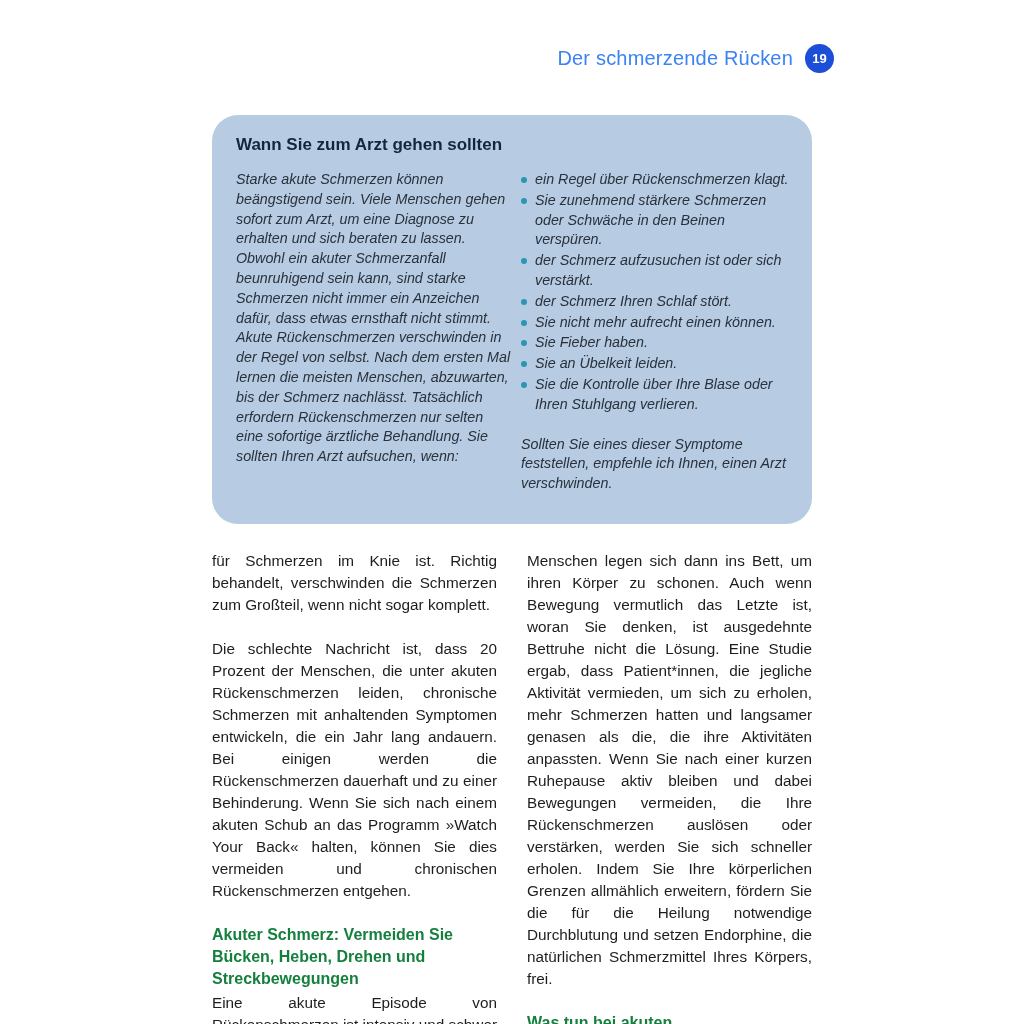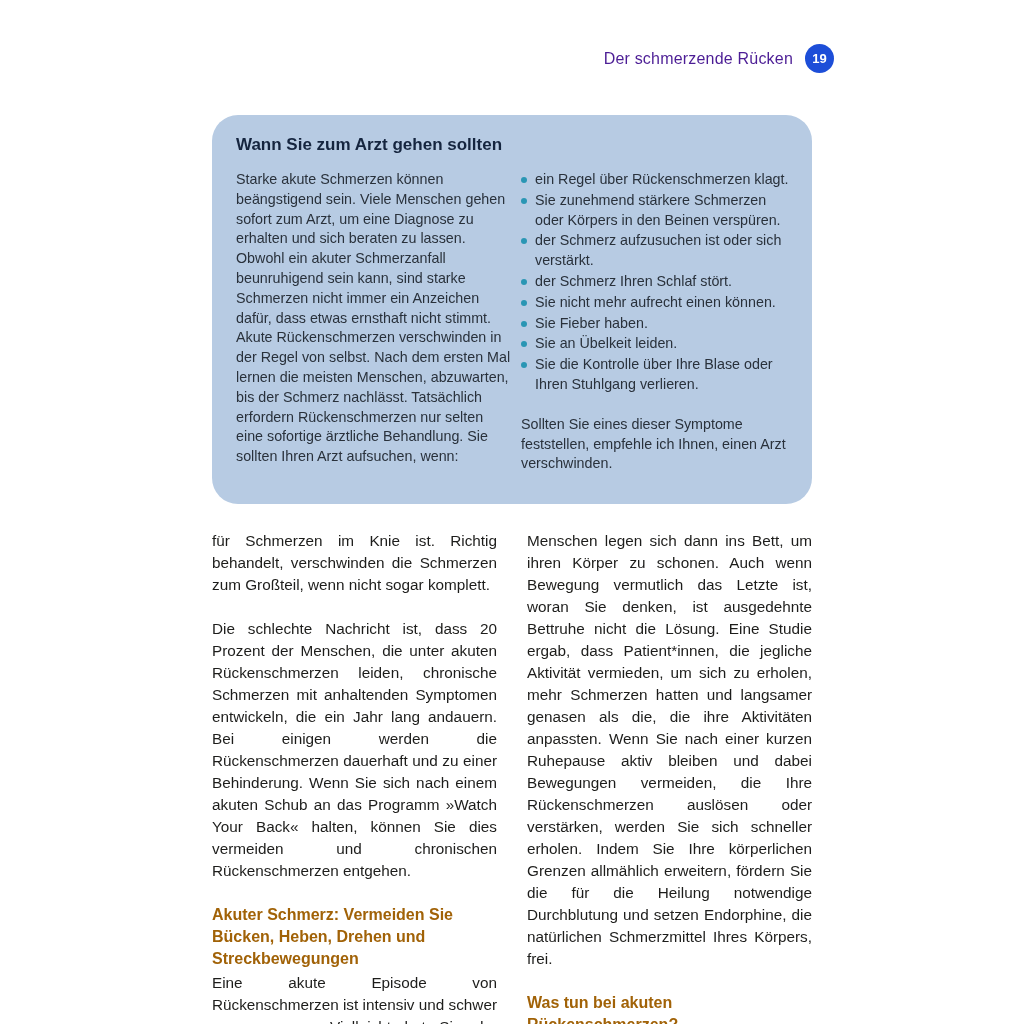--- a/index.html
+++ b/index.html
@@ -19,22 +19,22 @@
 
   
   .running-head {
     display: flex;
     justify-content: flex-end;
     align-items: center;
     gap: 12px;
     margin-bottom: 42px;
   }
   .running-head .head-title {
-    color: #4c1d95;
-    font-size: 16px;
+    color: #3b82f6;
+    font-size: 20px;
     font-weight: 400;
     letter-spacing: 0.2px;
   }
   .page-badge {
     width: 29px;
     height: 29px;
     border-radius: 50%;
     background: #1d4ed8;
     color: #ffffff;
     font-size: 13px;
@@ -54,20 +54,21 @@
   }
   .infobox-title {
     font-size: 17px;
     font-weight: 700;
     color: #15253f;
     margin-bottom: 15px;
   }
   .infobox-cols {
     display: flex;
     gap: 10px;
+    font-style: italic;
   }
   .infobox-col {
     flex: 1 1 0;
     font-size: 14.3px;
     line-height: 19.8px;
     color: #29313b;
   }
   .infobox-col p { text-align: left; hyphens: auto; }
   .bullet-list {
     list-style: none;
@@ -98,21 +99,21 @@
     flex: 1 1 0;
     font-size: 15.3px;
     line-height: 22px;
   }
   .body-col p {
     text-align: justify;
     hyphens: auto;
   }
   .para-gap { margin-top: 22px; }
   .section-heading {
-    color: #a16207;
+    color: #15803d;
     font-size: 16px;
     font-weight: 700;
     line-height: 22px;
     margin-top: 22px;
     margin-bottom: 2px;
     hyphens: auto;
   }
 </style>
 </head>
 <body>
@@ -131,21 +132,21 @@
         <p>Starke akute Schmerzen können beängstigend sein. Viele Menschen gehen sofort zum Arzt, um eine Diagnose zu erhalten und sich beraten zu lassen. Obwohl ein akuter Schmerzanfall beunruhigend sein kann, sind starke Schmerzen nicht immer ein Anzeichen dafür, dass etwas ernsthaft nicht stimmt. Akute Rückenschmerzen verschwinden in der Regel von selbst. Nach dem ersten Mal lernen die meisten Menschen, abzuwarten, bis der Schmerz nachlässt. Tatsächlich erfordern Rückenschmerzen nur selten eine sofortige ärztliche Behandlung. Sie sollten Ihren Arzt aufsuchen, wenn:</p>
       </div>
       <div class="infobox-col">
         <ul class="bullet-list">
           <li>
             <span class="bullet-dot"></span>
             <span>ein Regel über Rückenschmerzen klagt.</span>
           </li>
           <li>
             <span class="bullet-dot"></span>
-            <span>Sie zunehmend stärkere Schmerzen oder Körpers in den Beinen verspüren.</span>
+            <span>Sie zunehmend stärkere Schmerzen oder Schwäche in den Beinen verspüren.</span>
           </li>
           <li>
             <span class="bullet-dot"></span>
             <span>der Schmerz aufzusuchen ist oder sich verstärkt.</span>
           </li>
           <li>
             <span class="bullet-dot"></span>
             <span>der Schmerz Ihren Schlaf stört.</span>
           </li>
           <li>

